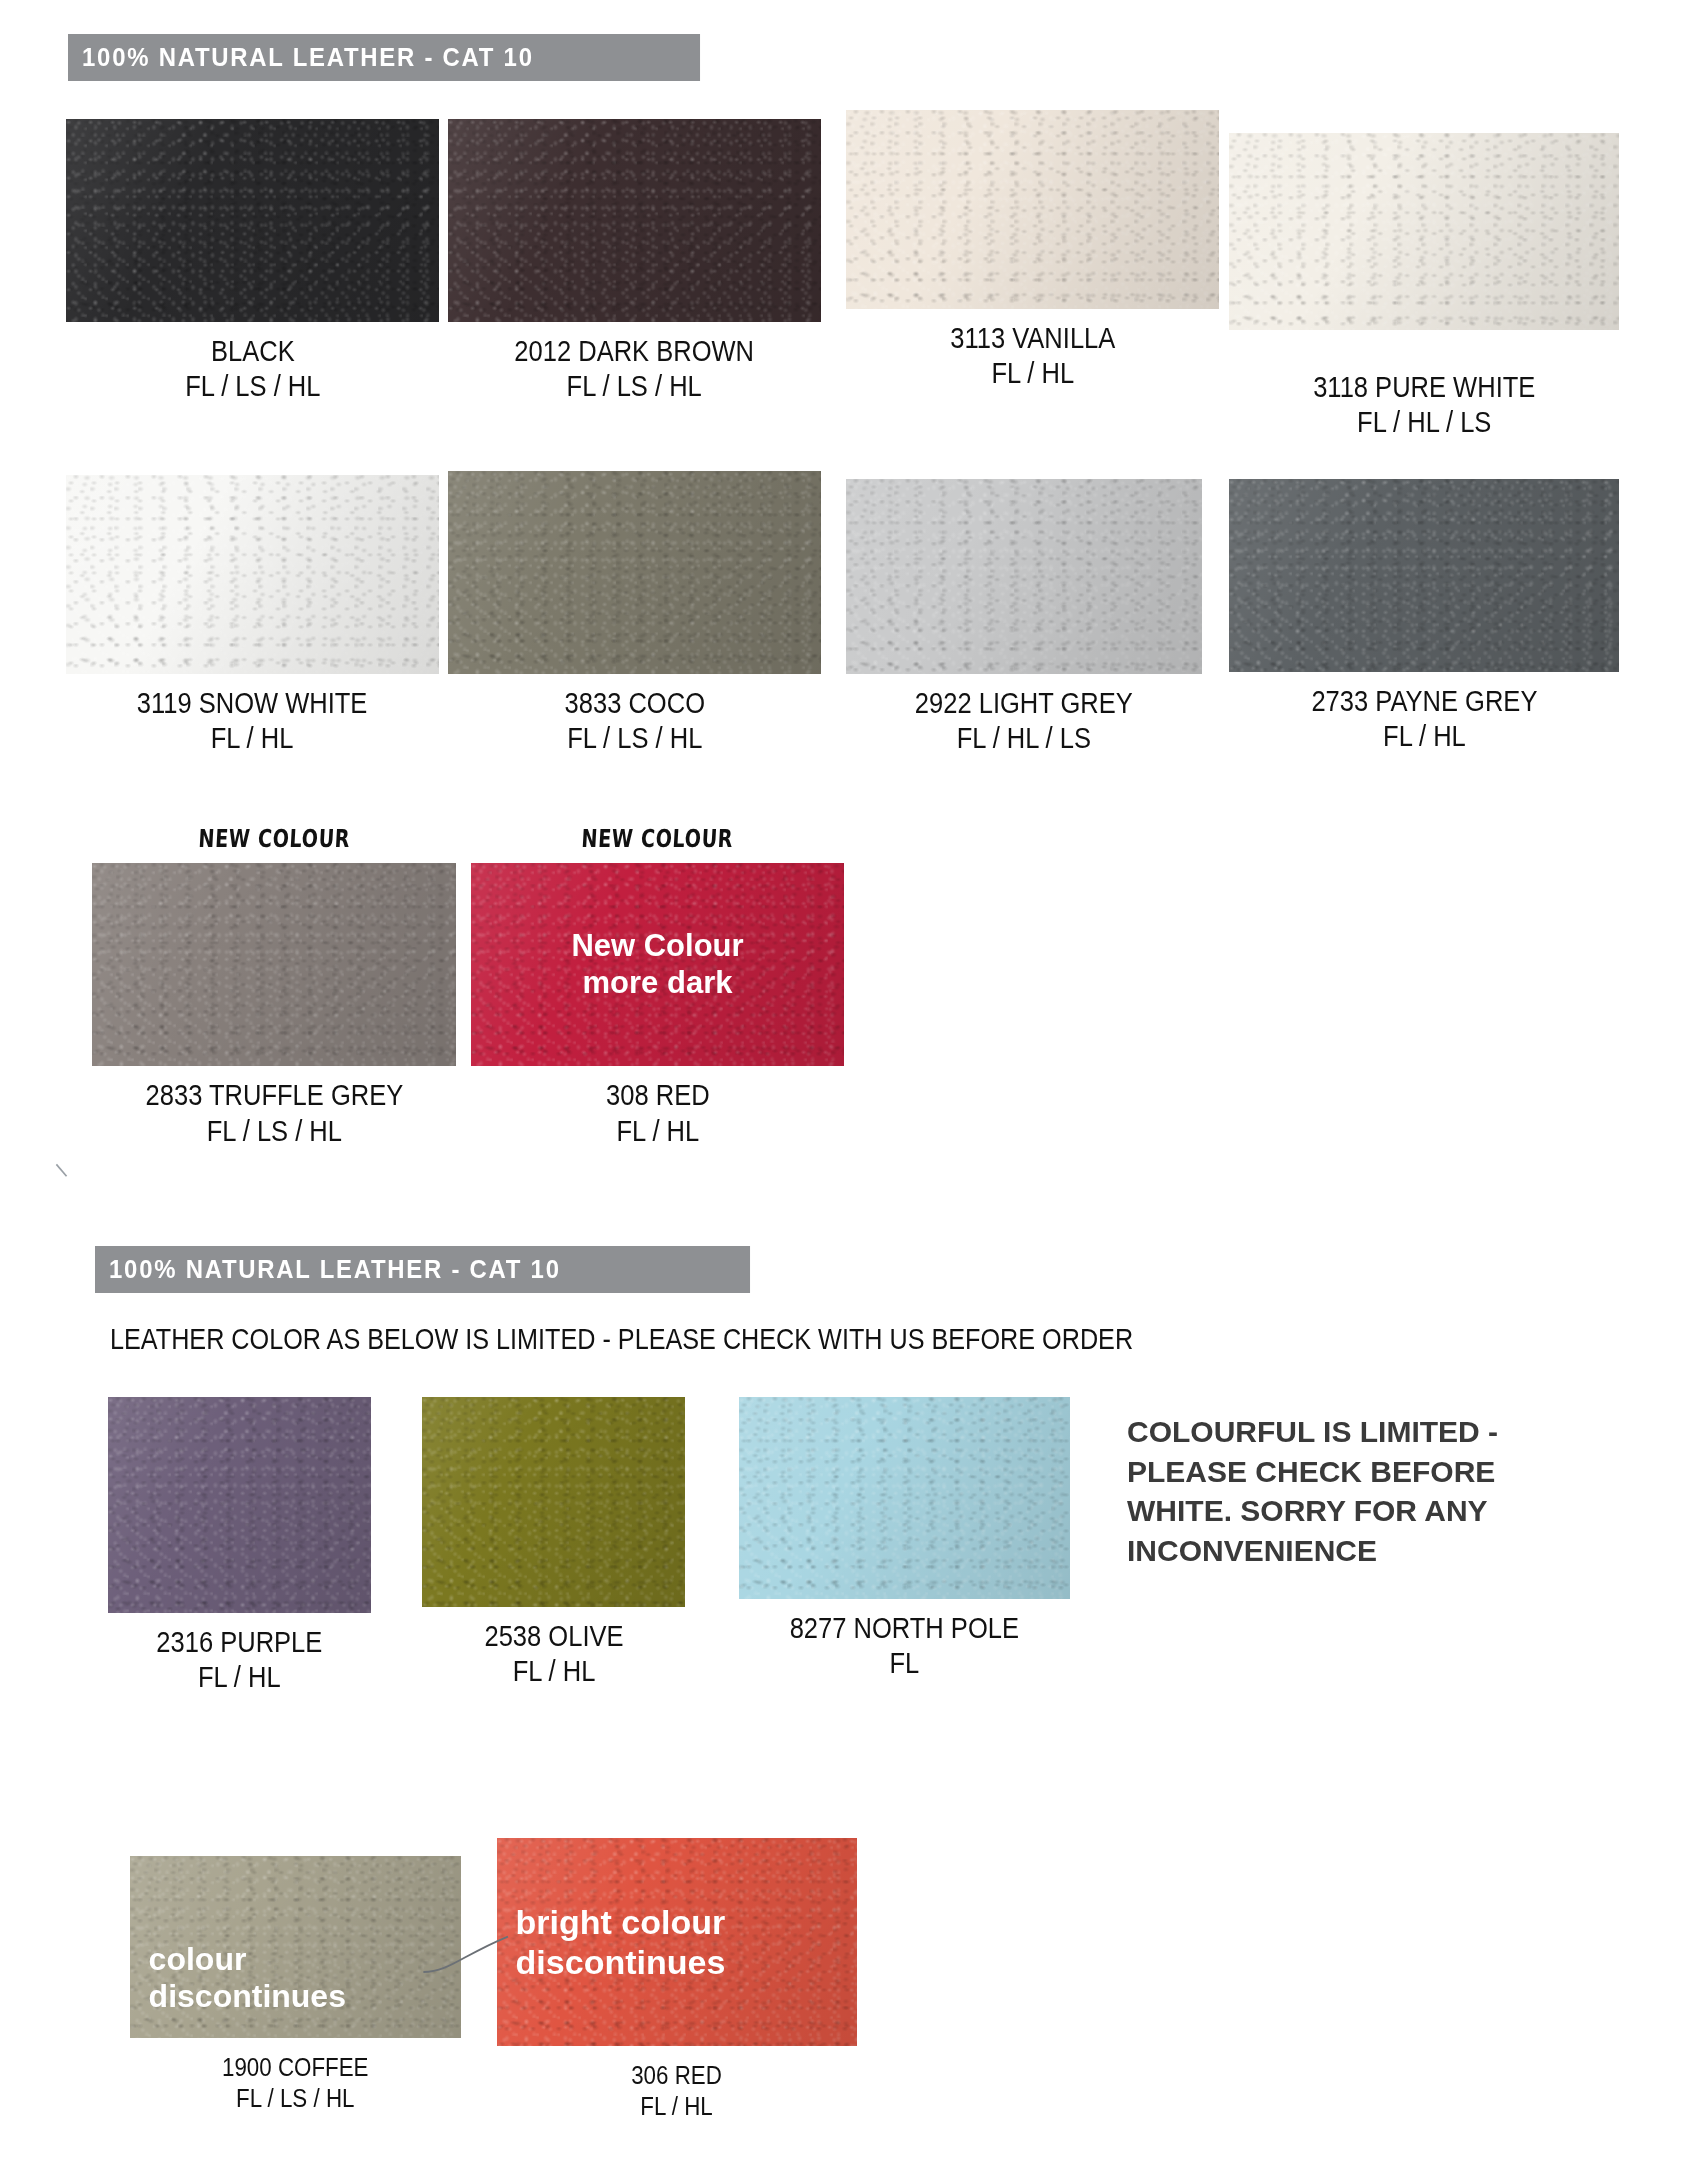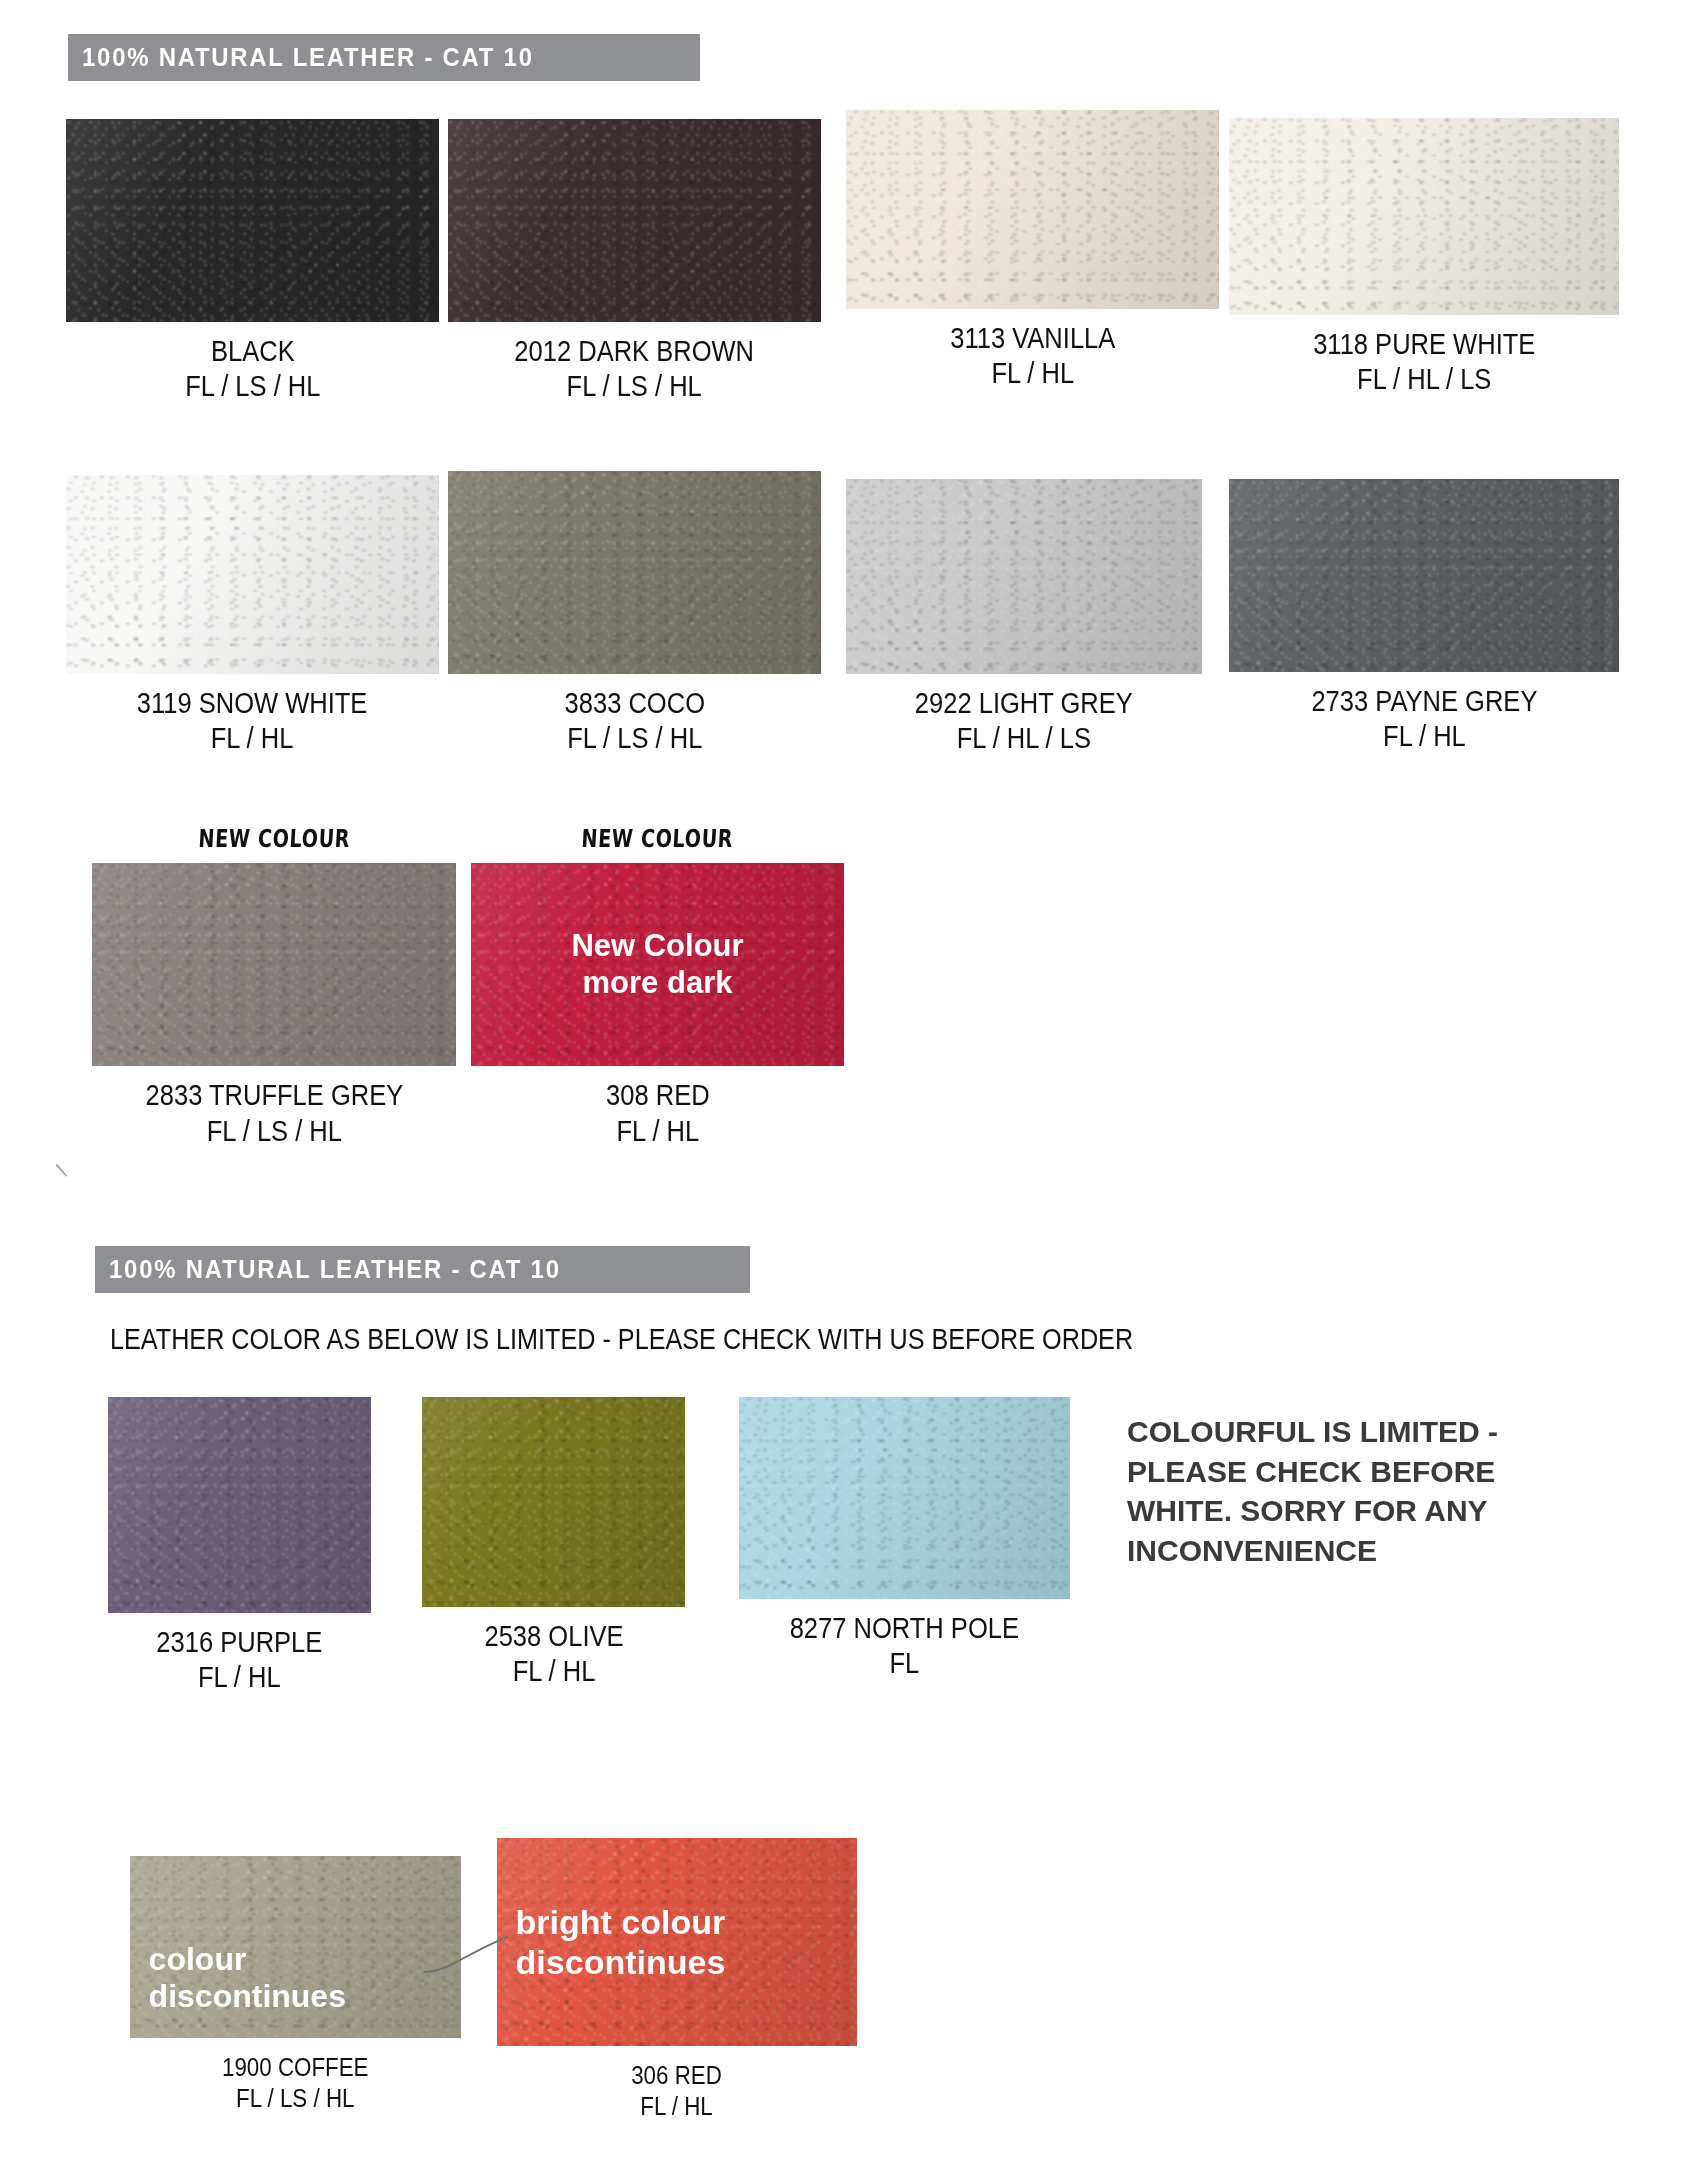--- a/index.html
+++ b/index.html
@@ -157,21 +157,21 @@
 </div>
 
 <div class="swatch-cell" style="left:846px; top:97px; width:373px;">
   <div class="swatch" style="width:373px; height:199px; background-color:#f0e7dc;"></div>
   <div class="swatch-label" style="margin-top:12px; font-size:29px;">
     <span class="name">3113  VANILLA</span>
     <span class="codes">FL / HL</span>
   </div>
 </div>
 
-<div class="swatch-cell" style="left:1229px; top:105px; width:390px;">
+<div class="swatch-cell" style="left:1229px; top:120px; width:390px;gap:28px;">
   <div class="swatch" style="width:390px; height:197px; background-color:#f3efe7;"></div>
   <div class="swatch-label" style="margin-top:12px; font-size:29px;">
     <span class="name">3118 PURE WHITE</span>
     <span class="codes">FL / HL / LS</span>
   </div>
 </div>
 
 <div class="swatch-cell" style="left:66px; top:462px; width:373px;">
   <div class="swatch" style="width:373px; height:199px; background-color:#f7f7f5;"></div>
   <div class="swatch-label" style="margin-top:12px; font-size:29px;">

